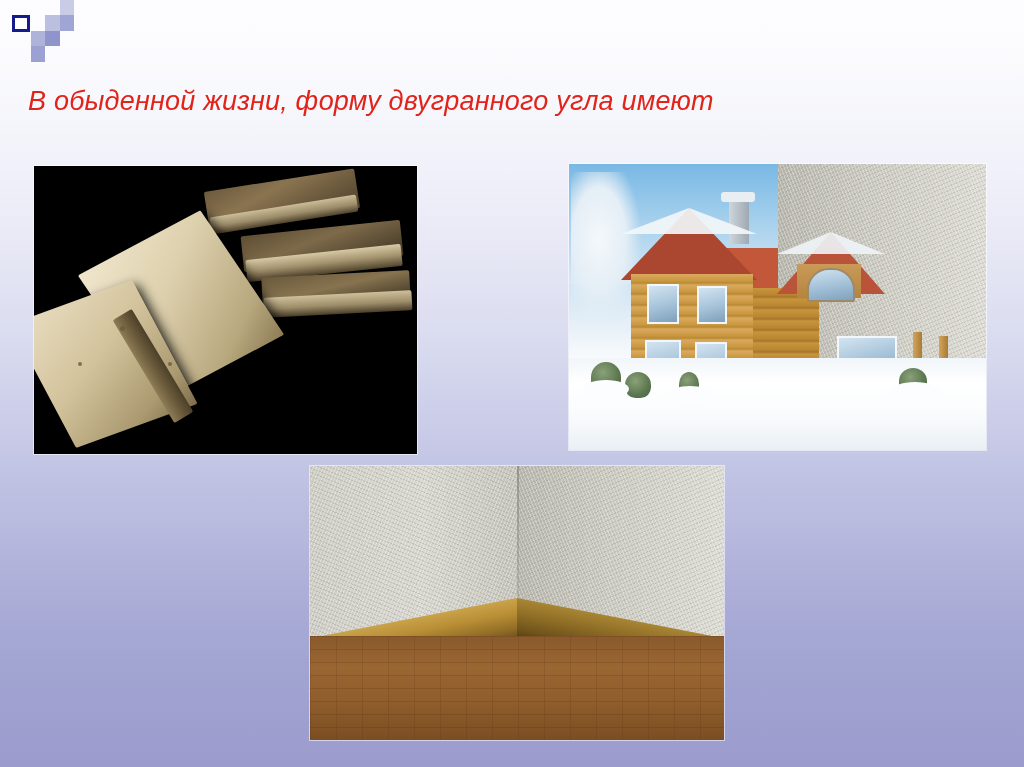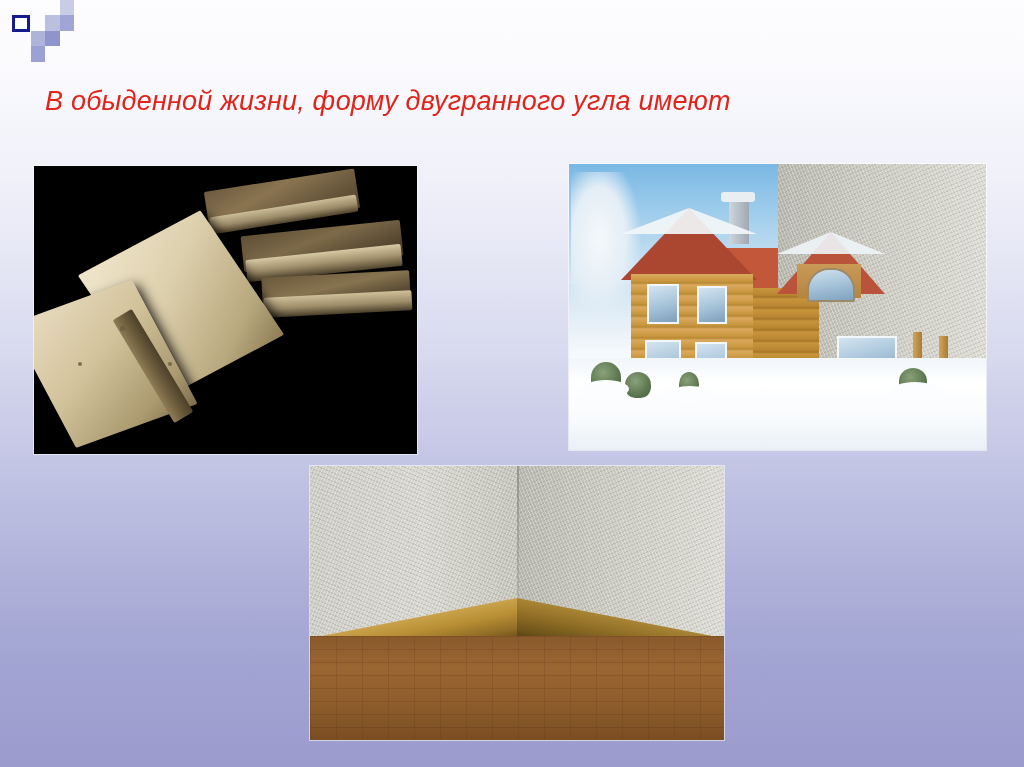--- a/index.html
+++ b/index.html
@@ -49,21 +49,21 @@
        #fcfcfe 100%);
   }
   .mosaic {
     position: absolute;
     display: block;
   }
 
   
   .title {
     position: absolute;
-    left: 45px;
+    left: 28px;
     top: 86px;
     width: 950px;
     font-size: 27px;
     font-style: italic;
     font-weight: 400;
     color: #e2231a;
     letter-spacing: 0.2px;
     white-space: nowrap;
   }
 

